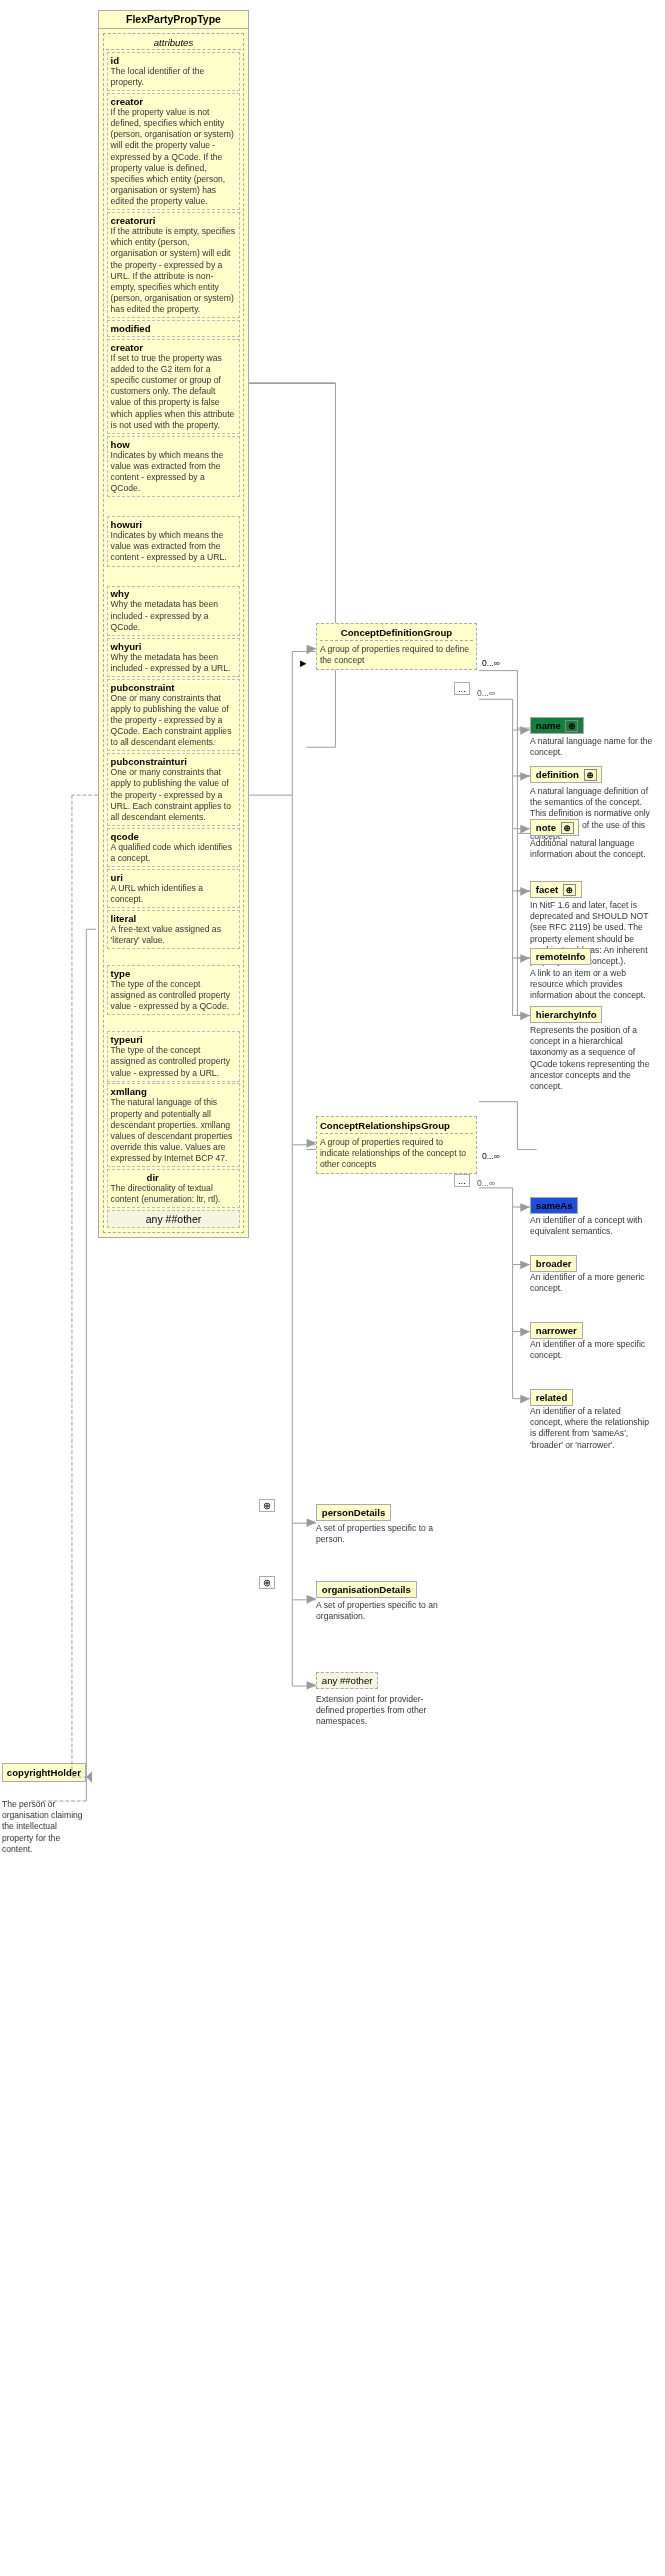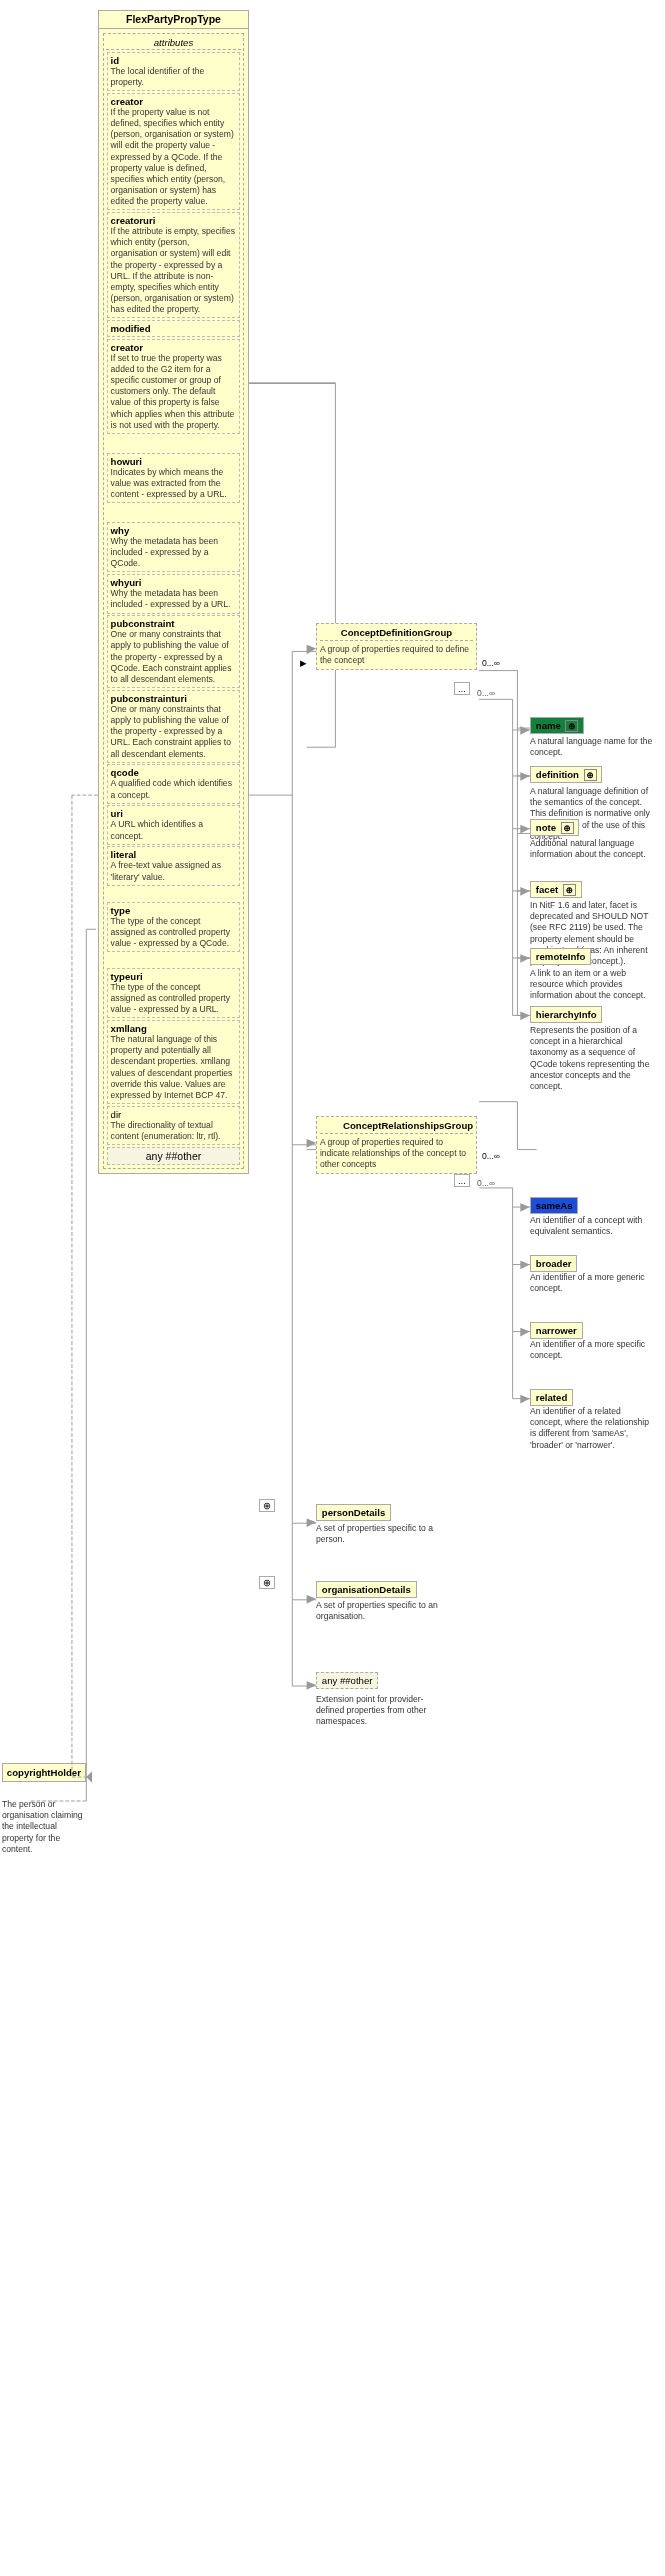--- a/index.html
+++ b/index.html
@@ -93,20 +93,24 @@
 
       <div style="border:1px dashed #bbb; margin:1.9px 1px; padding:1.9px 2.9px;">
         <div style="font-weight:bold; font-size:9.6px;">modified</div>
       </div>
 
       <div style="border:1px dashed #bbb; margin:1.9px 1px; padding:1.9px 2.9px;">
         <div style="font-weight:bold; font-size:9.6px;">creator</div>
         <div style="font-size:8.6px; color:#333; line-height:1.3;">If set to true the property was added to the G2 item for a specific customer or group of customers only. The default value of this property is false which applies when this attribute is not used with the property.</div>
       </div>
 
+      <div style="border:1px dashed #bbb; margin:1.9px 1px; padding:1.9px 2.9px;">
+        <div style="font-weight:bold; font-size:9.6px;">how</div>
+        <div style="font-size:8.6px; color:#333; line-height:1.3;">Indicates by which means the value was extracted from the content - expressed by a QCode.</div>
+      </div>
 
       <div style="border:1px dashed #bbb; margin:19px 1px; padding:1.9px 2.9px;">
         <div style="font-weight:bold; font-size:9.6px;">howuri</div>
         <div style="font-size:8.6px; color:#333; line-height:1.3;">Indicates by which means the value was extracted from the content - expressed by a URL.</div>
       </div>
 
       <div style="border:1px dashed #bbb; margin:1.9px 1px; padding:1.9px 2.9px;">
         <div style="font-weight:bold; font-size:9.6px;">why</div>
         <div style="font-size:8.6px; color:#333; line-height:1.3;">Why the metadata has been included - expressed by a QCode.</div>
       </div>
@@ -150,21 +154,21 @@
         <div style="font-weight:bold; font-size:9.6px;">typeuri</div>
         <div style="font-size:8.6px; color:#333; line-height:1.3;">The type of the concept assigned as controlled property value - expressed by a URL.</div>
       </div>
 
       <div style="border:1px dashed #bbb; margin:1.9px 1px; padding:1.9px 2.9px;">
         <div style="font-weight:bold; font-size:9.6px;">xmllang</div>
         <div style="font-size:8.6px; color:#333; line-height:1.3;">The natural language of this property and potentially all descendant properties. xmllang values of descendant properties override this value. Values are expressed by Internet BCP 47.</div>
       </div>
 
       <div style="border:1px dashed #bbb; margin:1.9px 1px; padding:1.9px 2.9px;">
-        <div style="font-weight:normal; font-size:9.6px;">dir</div>
+        <div style="font-weight:bold; font-size:9.6px;margin-left:36px;">dir</div>
         <div style="font-size:8.6px; color:#333; line-height:1.3;">The directionality of textual content (enumeration: ltr, rtl).</div>
       </div>
 
       <div style="border:1px dashed #bbb; margin:1.9px 1px; padding:1.9px 2.9px; background:#f5f5e0; text-align:center;">any ##other</div>
     </div>
   </div>
 
   <div style="position:absolute; left:1.9px; top:1763px; border:1px solid #aaa; background:#ffffcc; padding:2.9px 3.8px; font-size:9.6px; font-weight:bold; width:84px; text-align:center;">
     <span>copyrightHolder</span>
   </div>
@@ -258,21 +262,21 @@
   <div style="position:absolute; left:530px; top:900px; font-size:8.6px; color:#333; line-height:1.3; width:125px;">In NitF 1.6 and later, facet is deprecated and SHOULD NOT (see RFC 2119) be used. The property element should be used instead (was: An inherent property of the concept.).</div>
 
   <div style="position:absolute; left:530px; top:948px; border:1px solid #aaa; background:#ffffcc; padding:1.9px 4.8px; font-size:9.6px; font-weight:bold;">remoteInfo</div>
   <div style="position:absolute; left:530px; top:968px; font-size:8.6px; color:#333; line-height:1.3; width:125px;">A link to an item or a web resource which provides information about the concept.</div>
 
   <div style="position:absolute; left:530px; top:1006px; border:1px solid #aaa; background:#ffffcc; padding:1.9px 4.8px; font-size:9.6px; font-weight:bold;">hierarchyInfo</div>
   <div style="position:absolute; left:530px; top:1025px; font-size:8.6px; color:#333; line-height:1.3; width:125px;">Represents the position of a concept in a hierarchical taxonomy as a sequence of QCode tokens representing the ancestor concepts and the concept.</div>
 
   <div style="position:absolute; left:316px; top:1116px; width:161px; border:1px dashed #aaa; background:#ffffcc; padding:2.9px;">
     <div style="position:absolute; right:-24px; top:34px; font-size:8.6px;">0...∞</div>
-    <div style="font-size:9.6px; font-weight:bold; text-align:right; border-bottom:1px dashed #aaa; padding-bottom:1.9px; margin-bottom:2.9px;">ConceptRelationshipsGroup</div>
+    <div style="font-size:9.6px; font-weight:bold; text-align:left; border-bottom:1px dashed #aaa; padding-bottom:1.9px; margin-bottom:2.9px;">ConceptRelationshipsGroup</div>
     <div style="font-size:8.6px; color:#333; line-height:1.3;">A group of properties required to indicate relationships of the concept to other concepts</div>
   </div>
 
   <div style="position:absolute; left:530px; top:1197px; border:1px solid #aaa; background:#1d4ed8; padding:1.9px 4.8px; font-size:9.6px; font-weight:bold;">sameAs</div>
   <div style="position:absolute; left:530px; top:1215px; font-size:8.6px; color:#333; line-height:1.3; width:125px;">An identifier of a concept with equivalent semantics.</div>
 
   <div style="position:absolute; left:530px; top:1255px; border:1px solid #aaa; background:#ffffcc; padding:1.9px 4.8px; font-size:9.6px; font-weight:bold;">broader</div>
   <div style="position:absolute; left:530px; top:1272px; font-size:8.6px; color:#333; line-height:1.3; width:125px;">An identifier of a more generic concept.</div>
 
   <div style="position:absolute; left:530px; top:1322px; border:1px solid #aaa; background:#ffffcc; padding:1.9px 4.8px; font-size:9.6px; font-weight:bold;">narrower</div>

